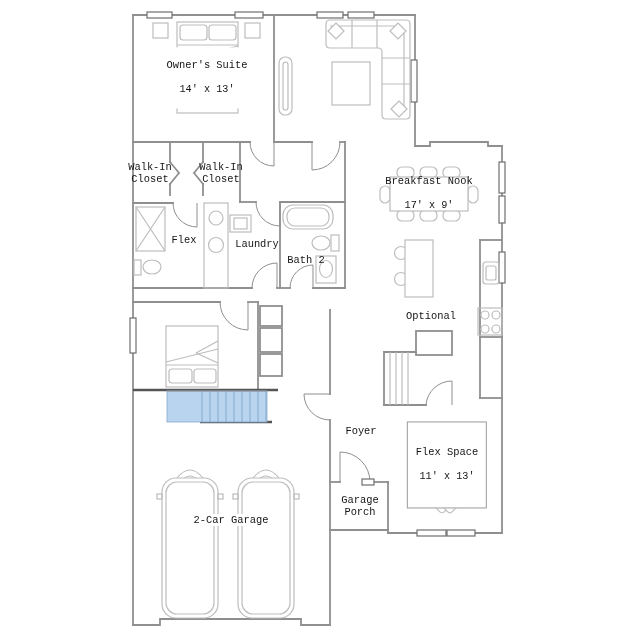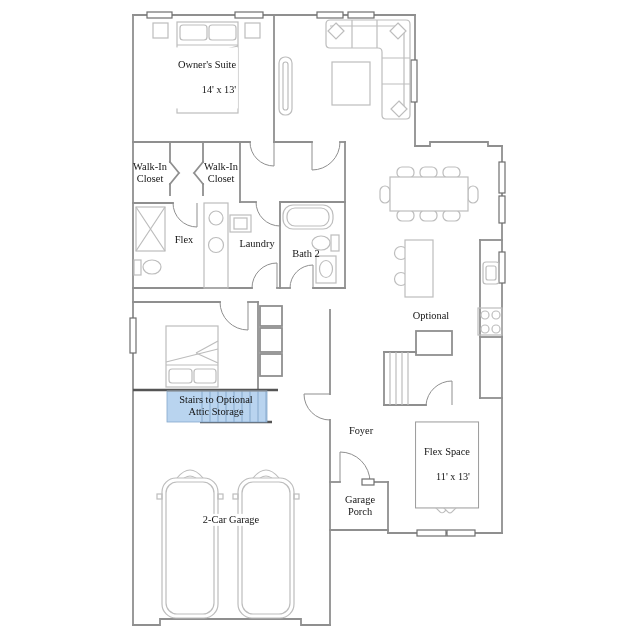--- a/index.html
+++ b/index.html
@@ -1,22 +1,22 @@
 <!DOCTYPE html>
 <html style="--wall: #8f8f8f; --walldark: #555555; --furn: #bdbdbd; --text: #141414; --highlight: #b9d4ef; --highlightline: #86a9cc; --windowframe: #6f6f6f; --bg: #ffffff;"><head>
 <meta charset="utf-8">
 <style>
   html,body{margin:0;padding:0;background:var(--bg,#fff);}
   .stage{position:relative;width:639px;height:639px;background:var(--bg,#fff);overflow:hidden;
-         font-family:Liberation Serif, serif;}
+         font-family:Liberation Mono, monospace;}
   .stage svg{position:absolute;left:0;top:0;}
   .label{position:absolute;transform:translate(-50%,-50%);
          font-size:10.4px;line-height:1.18;color:var(--text,#141414);
          text-align:center;white-space:pre-line;}
-  .label .dm{font-size:10.2px;text-align:right;}
+  .label .dm{font-size:10.2px;}
   .bg{background:var(--bg,#fff);padding:0 2px;}
   .boxed{border:1px solid #9a9a9a;background:var(--bg,#fff);padding:12px 8px;}
   .w{stroke:var(--wall,#8f8f8f);stroke-width:1.8;fill:none;stroke-linecap:square;}
   .wd{stroke:var(--walldark,#555);stroke-width:2.4;fill:none;}
   .f{stroke:var(--furn,#bdbdbd);stroke-width:1.2;fill:#fff;}
   .fl{stroke:var(--furn,#bdbdbd);stroke-width:1.2;fill:none;}
   .dr{stroke:var(--wall,#8f8f8f);stroke-width:1;fill:none;}
   .win{stroke:var(--windowframe,#6f6f6f);stroke-width:1.2;fill:#fff;}
   .tread{stroke:var(--highlightline,#86a9cc);stroke-width:1;}
 </style>
@@ -260,24 +260,26 @@
   <div class="label bg" style="left:207px;top:78px">
     <div class="nm">Owner's Suite</div>
     <div class="dm">14' x 13'</div>
   </div>
   <div class="label" style="left:150px;top:173px">Walk-In
 Closet</div>
   <div class="label" style="left:221px;top:173px">Walk-In
 Closet</div>
   <div class="label" style="left:184px;top:240px">Flex</div>
   <div class="label" style="left:257px;top:244px">Laundry</div>
-  <div class="label" style="left:306px;top:254px">Bath 2</div>
+  <div class="label" style="left:306px;top:260px">Bath 2</div>
+  <div class="label" style="left:429px;top:194px">
+    <div class="nm">Breakfast Nook</div>
+    <div class="dm">17' x 9'</div>
+  </div>
   <div class="label" style="left:431px;top:316px">Optional</div>
-  <div class="label" style="left:216px;top:406px">Stairs to Optional
-Attic Storage</div>
   <div class="label" style="left:361px;top:431px">Foyer</div>
   <div class="label boxed" style="left:447px;top:465px">
     <div class="nm">Flex Space</div>
     <div class="dm">11' x 13'</div>
   </div>
   <div class="label" style="left:360px;top:506px">Garage
 Porch</div>
   <div class="label bg" style="left:231px;top:520px">2-Car Garage</div>
 </div>
 

